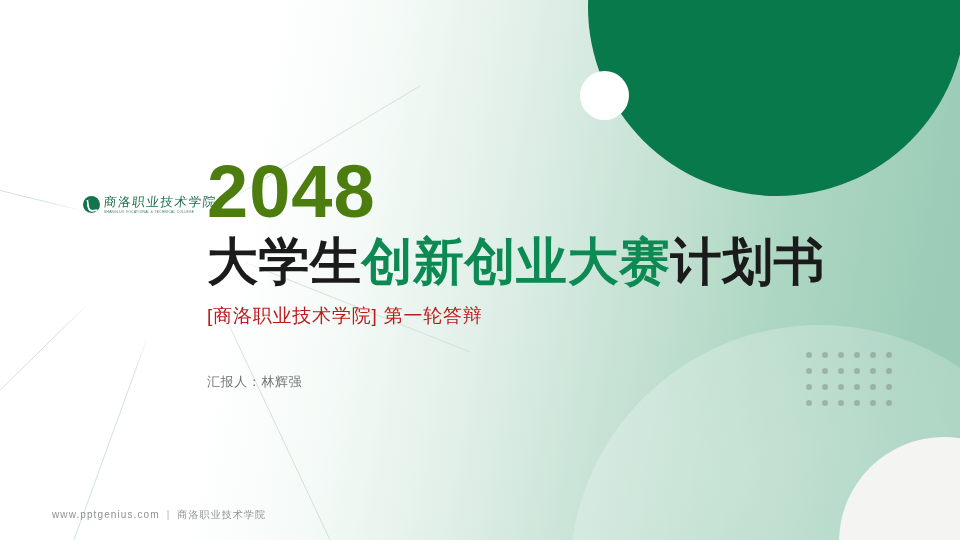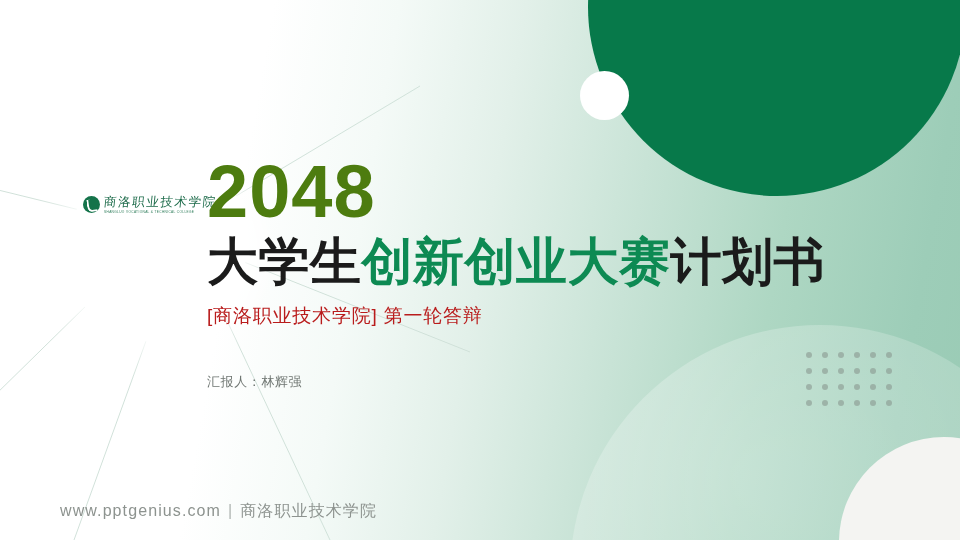--- a/index.html
+++ b/index.html
@@ -216,23 +216,23 @@
     font-size: 13px;
     color: #6f7672;
     line-height: 1.85;
     letter-spacing: 0.6px;
   }
   .meta div { white-space: nowrap; }
 
   
   .footer {
     position: absolute;
-    left: 60px;
+    left: 52px;
     bottom: 18px;
-    font-size: 16px;
+    font-size: 10px;
     color: #8d938f;
     letter-spacing: 1.1px;
     white-space: nowrap;
   }
   .footer .sep { margin: 0 7px; color: #b0b5b2; }
 </style>
 </head>
 <body>
 
 <div class="slide">

